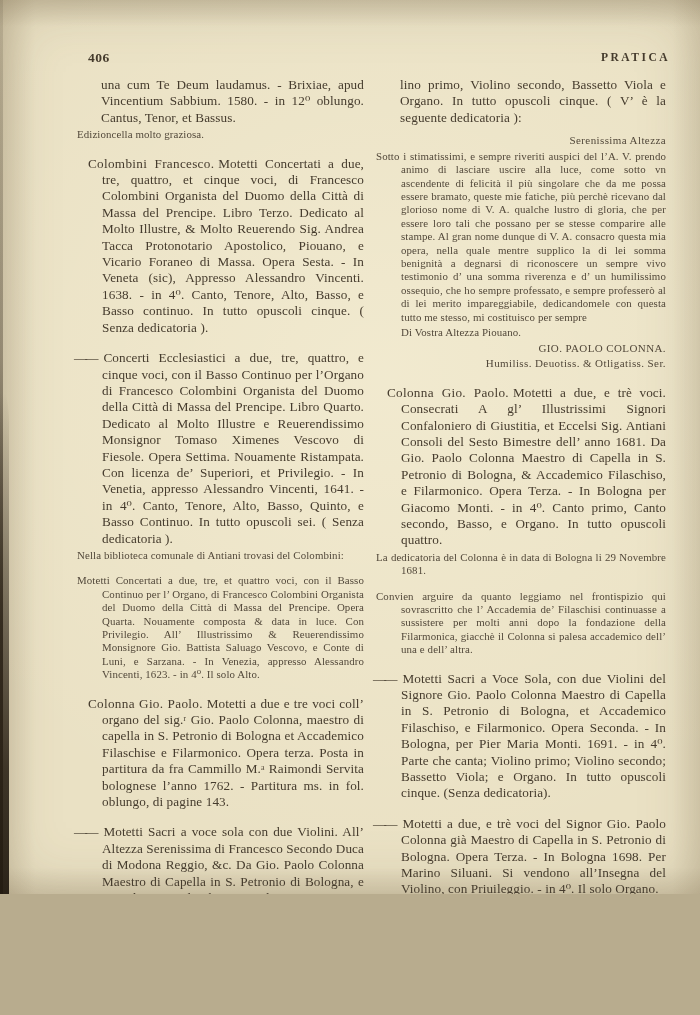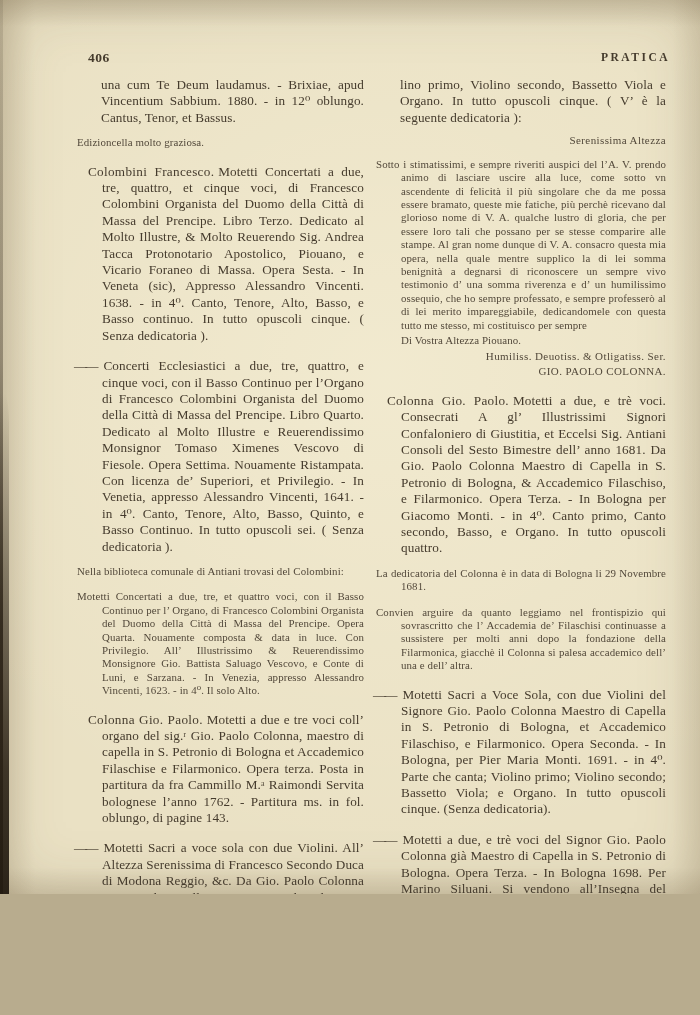--- a/index.html
+++ b/index.html
@@ -51,21 +51,21 @@
 
   .block{margin:0;}
   .paragraph{margin-left:13px;}
   .entry{margin-top:14px;padding-left:14px;text-indent:-14px;}
   .dash-entry{margin-top:14px;padding-left:14px;text-indent:-28px;}
   .lead{font-weight:400;letter-spacing:0.3px;margin-right:4px;}
   .dash{letter-spacing:-2px;margin-right:7px;}
   .txt{}
 
   .note{
-    margin-top:10px;margin-left:-11px;
+    margin-top:2px;margin-left:-11px;
     padding-left:25px;text-indent:-25px;
     font-size:10.9px;line-height:13.4px;color:var(--ink-soft);
   }
   .note + .note{margin-top:12px;}
   .note-line{
     margin-top:2px;margin-left:14px;
     font-size:10.9px;line-height:13.4px;color:var(--ink-soft);text-align:left;
   }
   .center-small{
     margin-top:8px;text-align:right;
@@ -80,36 +80,36 @@
   <div class="edge-line"></div>
   <div class="edge-wedge"></div>
 
   <div class="header">
     <span class="pagenum">406</span>
     <span class="running-title">PRATICA</span>
   </div>
 
   <div class="content">
     <div class="col col-left">
-        <div class="block paragraph"><span class="txt">una cum Te Deum laudamus. - Brixiae, apud Vincentium Sabbium. 1880. - in 12⁰ oblungo. Cantus, Tenor, et Bassus.</span></div>
+        <div class="block paragraph"><span class="txt">una cum Te Deum laudamus. - Brixiae, apud Vincentium Sabbium. 1580. - in 12⁰ oblungo. Cantus, Tenor, et Bassus.</span></div>
         <div class="block note"><span class="txt">Edizioncella molto graziosa.</span></div>
         <div class="block entry"><span class="lead">Colombini Francesco.</span><span class="txt">Motetti Concertati a due, tre, quattro, et cinque voci, di Francesco Colombini Organista del Duomo della Città di Massa del Prencipe. Libro Terzo. Dedicato al Molto Illustre, &amp; Molto Reuerendo Sig. Andrea Tacca Protonotario Apostolico, Piouano, e Vicario Foraneo di Massa. Opera Sesta. - In Veneta (sic), Appresso Alessandro Vincenti. 1638. - in 4⁰. Canto, Tenore, Alto, Basso, e Basso continuo. In tutto opuscoli cinque. ( Senza dedicatoria ).</span></div>
         <div class="block dash-entry"><span class="dash">——</span><span class="txt">Concerti Ecclesiastici a due, tre, quattro, e cinque voci, con il Basso Continuo per l’Organo di Francesco Colombini Organista del Duomo della Città di Massa del Prencipe. Libro Quarto. Dedicato al Molto Illustre e Reuerendissimo Monsignor Tomaso Ximenes Vescovo di Fiesole. Opera Settima. Nouamente Ristampata. Con licenza de’ Superiori, et Privilegio. - In Venetia, appresso Alessandro Vincenti, 1641. - in 4⁰. Canto, Tenore, Alto, Basso, Quinto, e Basso Continuo. In tutto opuscoli sei. ( Senza dedicatoria ).</span></div>
         <div class="block note"><span class="txt">Nella biblioteca comunale di Antiani trovasi del Colombini:</span></div>
         <div class="block note"><span class="txt">Motetti Concertati a due, tre, et quattro voci, con il Basso Continuo per l’ Organo, di Francesco Colombini Organista del Duomo della Città di Massa del Prencipe. Opera Quarta. Nouamente composta &amp; data in luce. Con Privilegio. All’ Illustrissimo &amp; Reuerendissimo Monsignore Gio. Battista Saluago Vescovo, e Conte di Luni, e Sarzana. - In Venezia, appresso Alessandro Vincenti, 1623. - in 4⁰. Il solo Alto.</span></div>
         <div class="block entry"><span class="lead">Colonna Gio. Paolo.</span><span class="txt">Motetti a due e tre voci coll’ organo del sig.ʳ Gio. Paolo Colonna, maestro di capella in S. Petronio di Bologna et Accademico Filaschise e Filarmonico. Opera terza. Posta in partitura da fra Cammillo M.ᵃ Raimondi Servita bolognese l’anno 1762. - Partitura ms. in fol. oblungo, di pagine 143.</span></div>
         <div class="block dash-entry"><span class="dash">——</span><span class="txt">Motetti Sacri a voce sola con due Violini. All’ Altezza Serenissima di Francesco Secondo Duca di Modona Reggio, &amp;c. Da Gio. Paolo Colonna Maestro di Capella in S. Petronio di Bologna, e Accademico Filaschiso, e Filarmonico. Opera Seconda. - In Bologna per Giacomo Monti. 1681. - in 4⁰. Canto, Vio-</span></div>
       </div>
     <div class="col col-right">
         <div class="block paragraph"><span class="txt">lino primo, Violino secondo, Bassetto Viola e Organo. In tutto opuscoli cinque. ( V’ è la seguente dedicatoria ):</span></div>
         <div class="block center-small"><span class="txt">Serenissima Altezza</span></div>
         <div class="block note"><span class="txt">Sotto i stimatissimi, e sempre riveriti auspici del l’A. V. prendo animo di lasciare uscire alla luce, come sotto vn ascendente di felicità il più singolare che da me possa essere bramato, queste mie fatiche, più perchè ricevano dal glorioso nome di V. A. qualche lustro di gloria, che per essere loro tali che possano per se stesse comparire alle stampe. Al gran nome dunque di V. A. consacro questa mia opera, nella quale mentre supplico la di lei somma benignità a degnarsi di riconoscere un sempre vivo testimonio d’ una somma riverenza e d’ un humilissimo ossequio, che ho sempre professato, e sempre professerò al di lei merito impareggiabile, dedicandomele con questa tutto me stesso, mi costituisco per sempre</span></div>
         <div class="block note-line"><span class="txt">Di Vostra Altezza Piouano.</span></div>
+        <div class="block center-small tight"><span class="txt">GIO. PAOLO COLONNA.</span></div>
         <div class="block center-small tight"><span class="txt">Humiliss. Deuotiss. &amp; Otligatiss. Ser.</span></div>
-        <div class="block center-small tight"><span class="txt">GIO. PAOLO COLONNA.</span></div>
         <div class="block entry"><span class="lead">Colonna Gio. Paolo.</span><span class="txt">Motetti a due, e trè voci. Consecrati A gl’ Illustrissimi Signori Confaloniero di Giustitia, et Eccelsi Sig. Antiani Consoli del Sesto Bimestre dell’ anno 1681. Da Gio. Paolo Colonna Maestro di Capella in S. Petronio di Bologna, &amp; Accademico Filaschiso, e Filarmonico. Opera Terza. - In Bologna per Giacomo Monti. - in 4⁰. Canto primo, Canto secondo, Basso, e Organo. In tutto opuscoli quattro.</span></div>
         <div class="block note"><span class="txt">La dedicatoria del Colonna è in data di Bologna li 29 Novembre 1681.</span></div>
         <div class="block note"><span class="txt">Convien arguire da quanto leggiamo nel frontispizio qui sovrascritto che l’ Accademia de’ Filaschisi continuasse a sussistere per molti anni dopo la fondazione della Filarmonica, giacchè il Colonna si palesa accademico dell’ una e dell’ altra.</span></div>
         <div class="block dash-entry"><span class="dash">——</span><span class="txt">Motetti Sacri a Voce Sola, con due Violini del Signore Gio. Paolo Colonna Maestro di Capella in S. Petronio di Bologna, et Accademico Filaschiso, e Filarmonico. Opera Seconda. - In Bologna, per Pier Maria Monti. 1691. - in 4⁰. Parte che canta; Violino primo; Violino secondo; Bassetto Viola; e Organo. In tutto opuscoli cinque. (Senza dedicatoria).</span></div>
         <div class="block dash-entry"><span class="dash">——</span><span class="txt">Motetti a due, e trè voci del Signor Gio. Paolo Colonna già Maestro di Capella in S. Petronio di Bologna. Opera Terza. - In Bologna 1698. Per Marino Siluani. Si vendono all’Insegna del Violino, con Priuileggio. - in 4⁰. Il solo Organo.</span></div>
         <div class="block entry"><span class="lead">Coma Antonio, centese.</span><span class="txt">Antonii Comae Centensis Collegiatae Ecclesiae Sancti Blasij Terrae Centi Musices Praefecti; Sacrae Cantiones 1. 2. 3. 4. vocibus in</span></div>
       </div>
   </div>
 </div>
 

